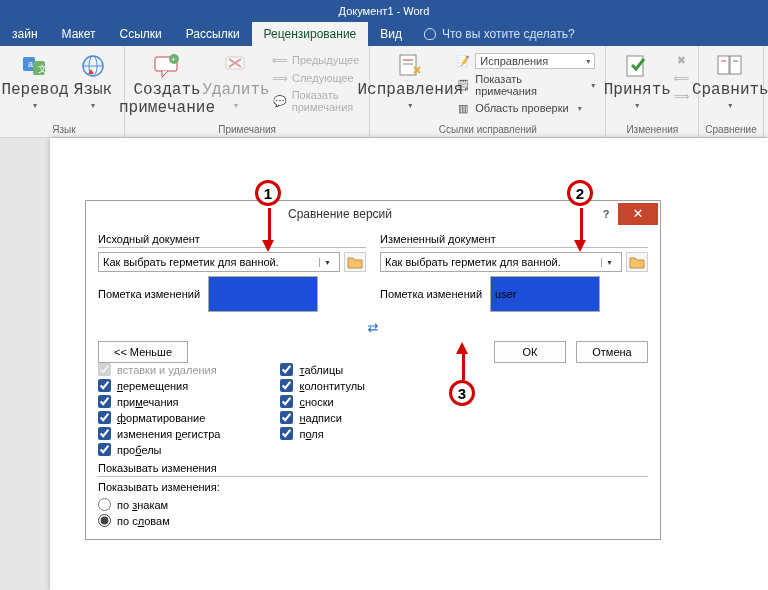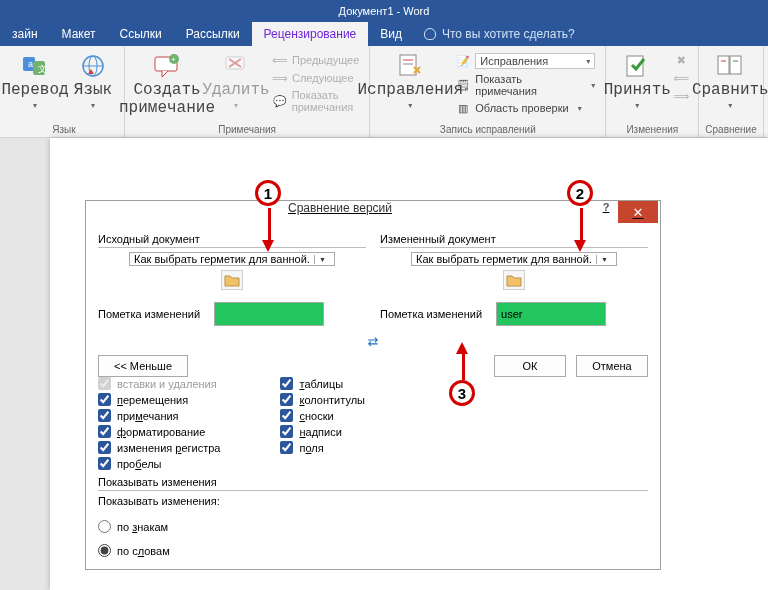--- a/index.html
+++ b/index.html
@@ -31,21 +31,21 @@
     color: #fff;
     font-size: 12px;
   }
   .tab {
     padding: 0 12px;
     line-height: 24px;
     cursor: pointer;
   }
   .tab.active {
     background: #f3f3f3;
-    color: #6d28d9;
+    color: #14532d;
   }
   .tell-me {
     display: flex;
     align-items: center;
     gap: 6px;
     padding: 0 10px;
     color: #cfe0f5;
   }
   .bulb {
     width: 12px; height: 12px;
@@ -138,24 +138,24 @@
     left: 85px;
     top: 200px;
     width: 576px;
     background: #fff;
     border: 1px solid #9e9e9e;
     font-size: 11px;
     color: #000;
   }
   .dlg-title {
     display: flex;
+    align-items: center;
     position: relative;
     height: 26px;
     border-bottom: 1px solid transparent;
-    text-decoration: underline;
   }
   .dlg-title .t {
     flex: 1;
     text-align: center;
     font-size: 12px;
     color: #333;
   }
   .dlg-help {
     width: 24px; text-align: center;
     color: #555;
@@ -177,21 +177,21 @@
   .dlg-body { padding: 6px 12px 12px 12px; }
   .cols { display: flex; gap: 14px; }
   .col { flex: 1; }
   .col .sect-label {
     font-size: 11px;
     color: #000;
     border-bottom: 1px solid #bcbcbc;
     padding-bottom: 2px;
     margin-bottom: 4px;
   }
-  .combo-row { display: flex; align-items: center; gap: 4px; margin-bottom: 12px; flex-direction: column; }
+  .combo-row { display: flex; align-items: center; gap: 4px; margin-bottom: 4px; }
   .combo {
     border: 1px solid #a9a9a9;
     background: #fff;
     height: 20px;
     flex: 1;
     display: flex;
     align-items: center;
     padding: 0 4px;
     font-size: 11px;
     justify-content: space-between;
@@ -204,28 +204,28 @@
     color: #333;
     margin-left: 4px;
   }
   .folder-icon {
     width: 22px; height: 20px;
     display: flex; align-items: center; justify-content: center;
     border: 1px solid #cfcfcf;
     background: #f6f6f6;
     cursor: pointer;
   }
-  .field-row { display: flex; align-items: center; gap: 14px; margin-top: 4px;}
+  .field-row { display: flex; align-items: center; gap: 8px; margin-top: 4px;}
   .txt {
     border: 1px solid #a9a9a9;
-    height: 24px;
+    height: 36px;
     padding: 0 4px;
     font-size: 11px;
     color: #000;
-    background: #22c55e;
+    background: #1d4ed8;
     flex: 1;
   }
   .swap {
     text-align: center;
     color: #1f6fc1;
     margin: 8px 0 6px;
     font-size: 13px;
   }
   .btnrow {
     display: flex;
@@ -252,21 +252,21 @@
   .chkgrid { display: flex; gap: 60px; }
   .chkcol { display: flex; flex-direction: column; gap: 3px; }
   .chk {
     display: flex; align-items: center; gap: 6px;
     font-size: 11px;
     color: #000;
   }
   .chk input { margin:0; width:13px; height:13px; accent-color:#2b579a;}
   .chk.disabled { color: #9a9a9a; }
   .radiogrid { display: flex; gap: 50px; margin-top: 2px;}
-  .radiocol { display: flex; flex-direction: column; gap: 11px; }
+  .radiocol { display: flex; flex-direction: column; gap: 3px; }
   .radiocol .hdr { font-size: 11px; margin-bottom: 2px; }
   .rad { display:flex; align-items:center; gap:6px; font-size:11px;}
   .rad input { margin:0; accent-color:#444;}
   .underline-first { text-decoration: underline; text-decoration-thickness:1px; }
   
   .anno {
     position: absolute;
     width: 26px; height: 26px;
     border: 3px solid #d30000;
     border-radius: 50%;
@@ -415,21 +415,21 @@
           <span>Показать примечания</span>
           <span class="sel-caret">▾</span>
         </div>
         <div class="smallrow">
           <span class="sm-icon">▥</span>
           <span>Область проверки</span>
           <span class="sel-caret">▾</span>
         </div>
       </div>
     </div>
-    <div class="group-label">Запись исправлений</div>
+    <div class="group-label">Ссылки исправлений</div>
   </div>
 
   <div class="group">
     <div class="group-content">
       <div class="bigbtn">
         <div class="icon32">
           <svg width="26" height="26">
               <rect x="3" y="3" width="16" height="20" fill="#fff" stroke="#888"></rect>
               <path d="M8 12 l4 4 l8 -10" stroke="#3a9a3a" stroke-width="3" fill="none"></path>
             </svg>

